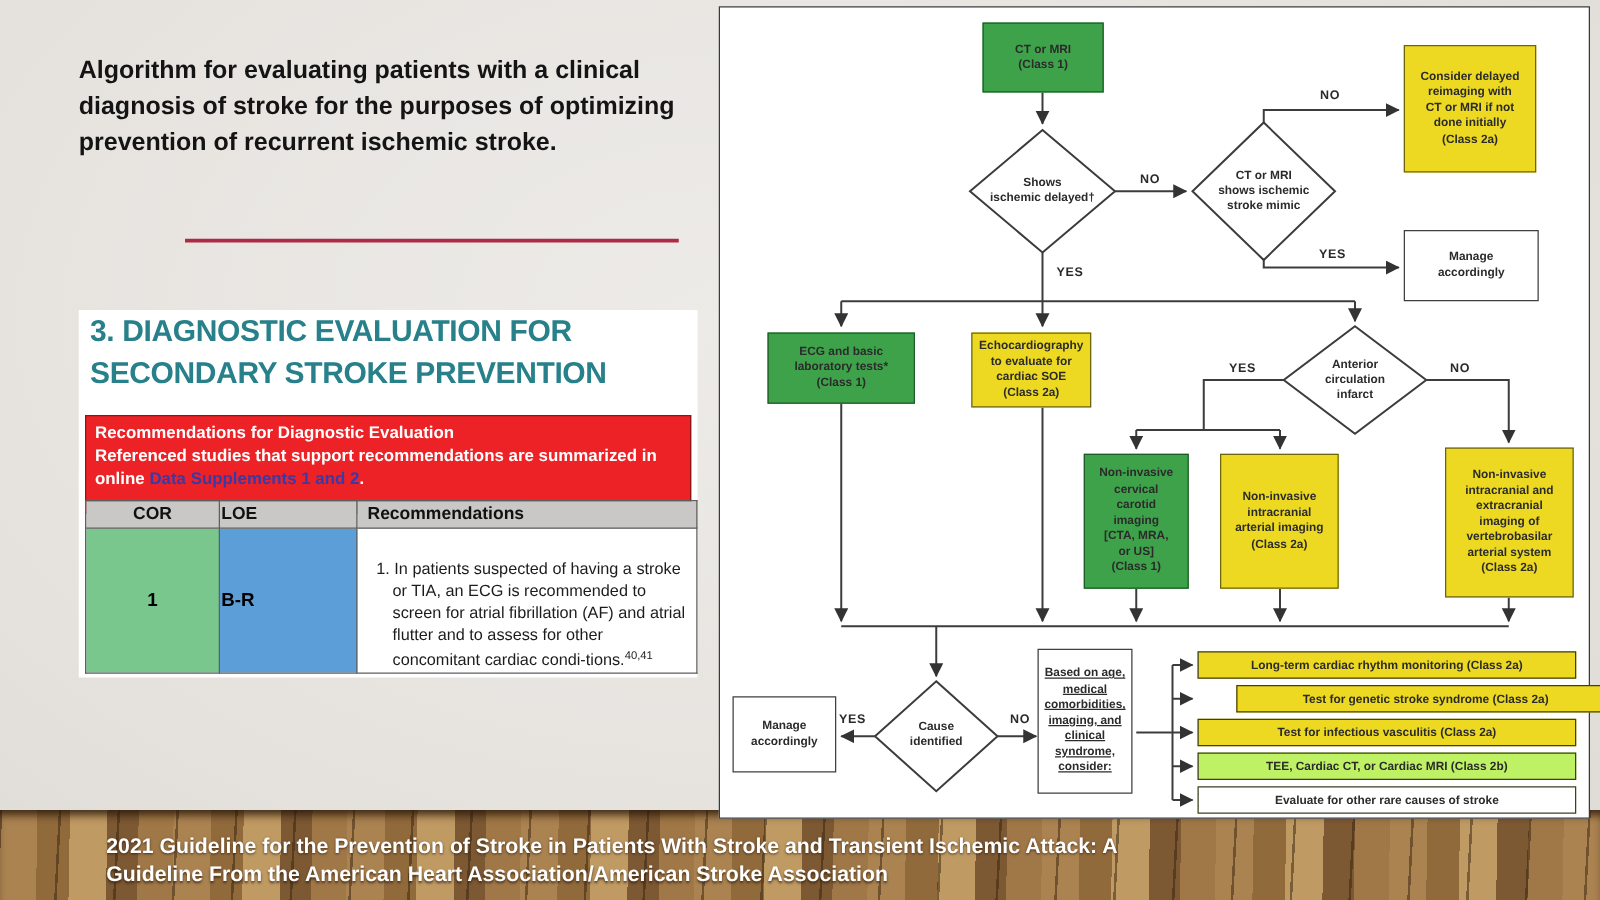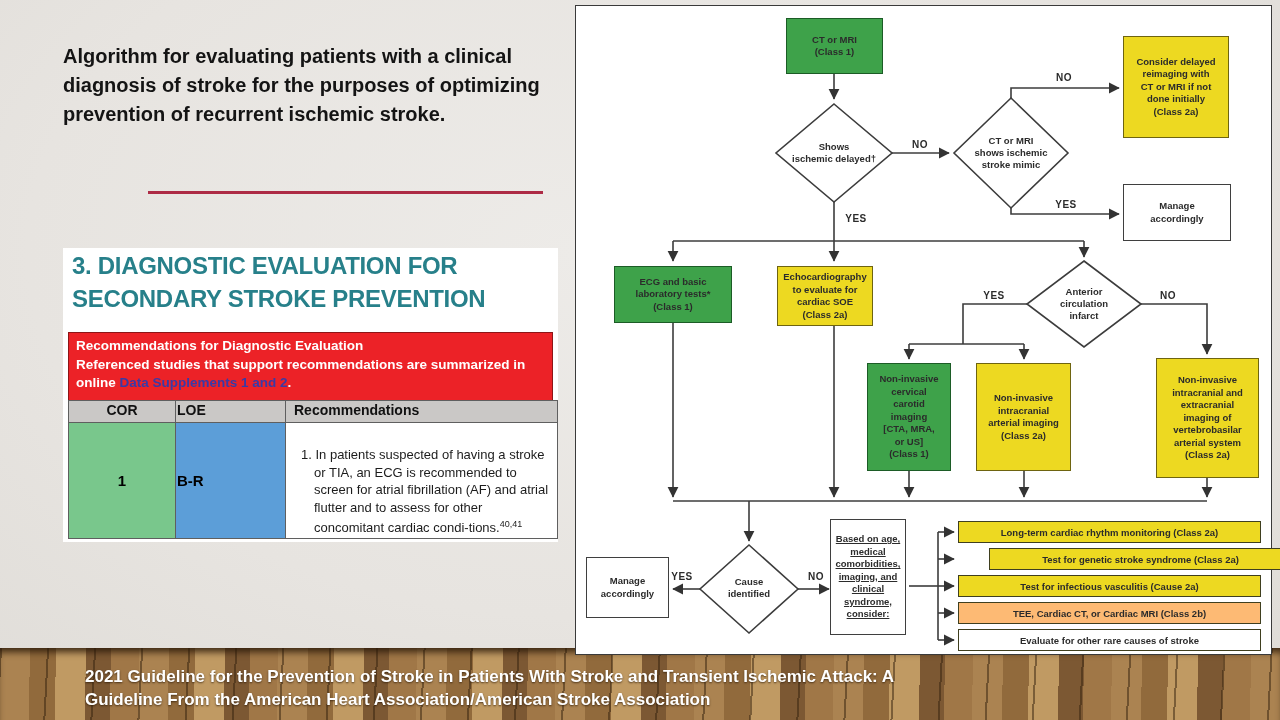--- a/index.html
+++ b/index.html
@@ -46,21 +46,21 @@
 
   
   #panel{left:575px;top:5px;width:697px;height:650px;background:#fff;
          border:1.6px solid #3a3a3a;box-sizing:border-box;z-index:5;}
   #connectors{position:absolute;left:0;top:0;width:697px;height:650px;}
   .node{position:absolute;display:flex;align-items:center;justify-content:center;
         text-align:center;font-weight:bold;color:#2b2b2b;white-space:pre-line;
         border:1.5px solid #3f3f1f;box-sizing:border-box;font-size:9.5px;line-height:12.5px;}
   .green{background:#3ea24a;border-color:#1c5c26;}
   .yellow{background:#edd921;border-color:#6e6410;}
-  .orange{background:#fdba74;border-color:#7a4d12;}
+  .orange{background:#bef264;border-color:#7a4d12;}
   .white{background:#fff;border-color:#3f3f3f;}
   .dtext{position:absolute;text-align:center;font-weight:bold;color:#2b2b2b;
          white-space:pre-line;font-size:9.5px;line-height:12px;}
   .lbl{position:absolute;font-size:10px;font-weight:bold;color:#2b2b2b;
        transform:translate(-50%,-50%);letter-spacing:0.5px;}
   .lrow{position:absolute;left:382px;width:303px;height:22px;display:flex;align-items:center;
         justify-content:center;font-weight:bold;font-size:9.5px;color:#2b2b2b;
         border:1.5px solid #3f3f1f;box-sizing:border-box;}
 </style>
 </head>
@@ -220,16 +220,16 @@
   <div class="lbl" style="left:280px;top:212px;">YES</div>
   <div class="lbl" style="left:488px;top:71px;">NO</div>
   <div class="lbl" style="left:490px;top:198px;">YES</div>
   <div class="lbl" style="left:418px;top:289px;">YES</div>
   <div class="lbl" style="left:592px;top:289px;">NO</div>
   <div class="lbl" style="left:106px;top:570px;">YES</div>
   <div class="lbl" style="left:240px;top:570px;">NO</div>
 
   <div class="lrow yellow" style="top:515px;">Long-term cardiac rhythm monitoring (Class 2a)</div>
   <div class="lrow yellow" style="top:542px;margin-left:31px;">Test for genetic stroke syndrome (Class 2a)</div>
-  <div class="lrow yellow" style="top:569px;">Test for infectious vasculitis (Cause 2a)</div>
+  <div class="lrow yellow" style="top:569px;">Test for infectious vasculitis (Class 2a)</div>
   <div class="lrow orange" style="top:596px;">TEE, Cardiac CT, or Cardiac MRI (Class 2b)</div>
   <div class="lrow white" style="top:623px;">Evaluate for other rare causes of stroke</div>
 </div>
 
 </body></html>

